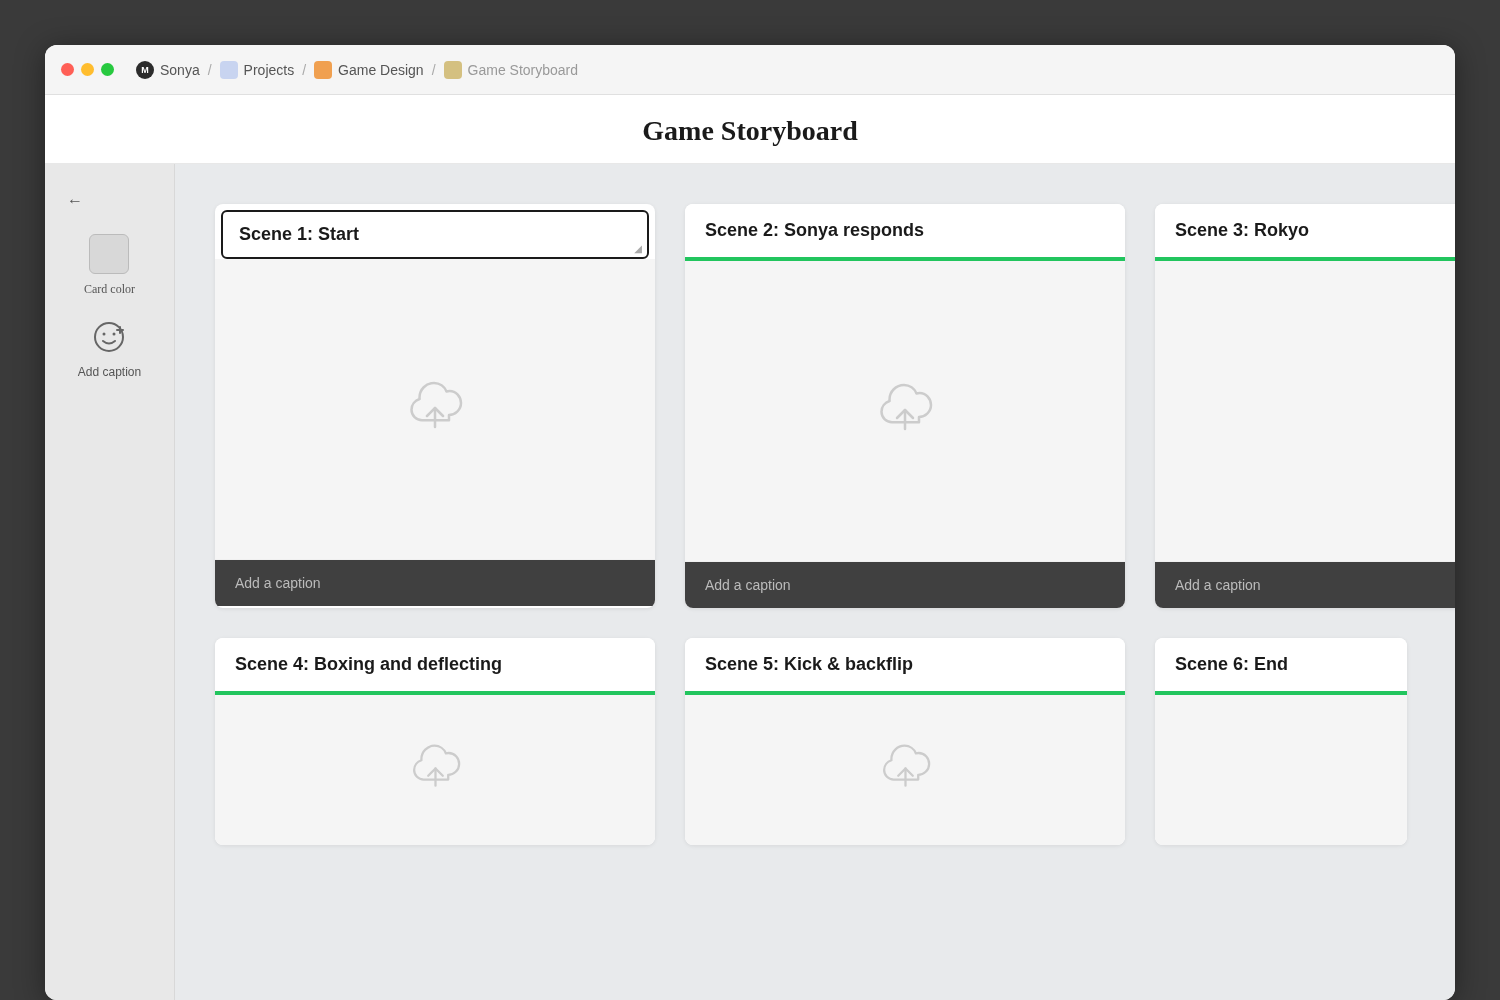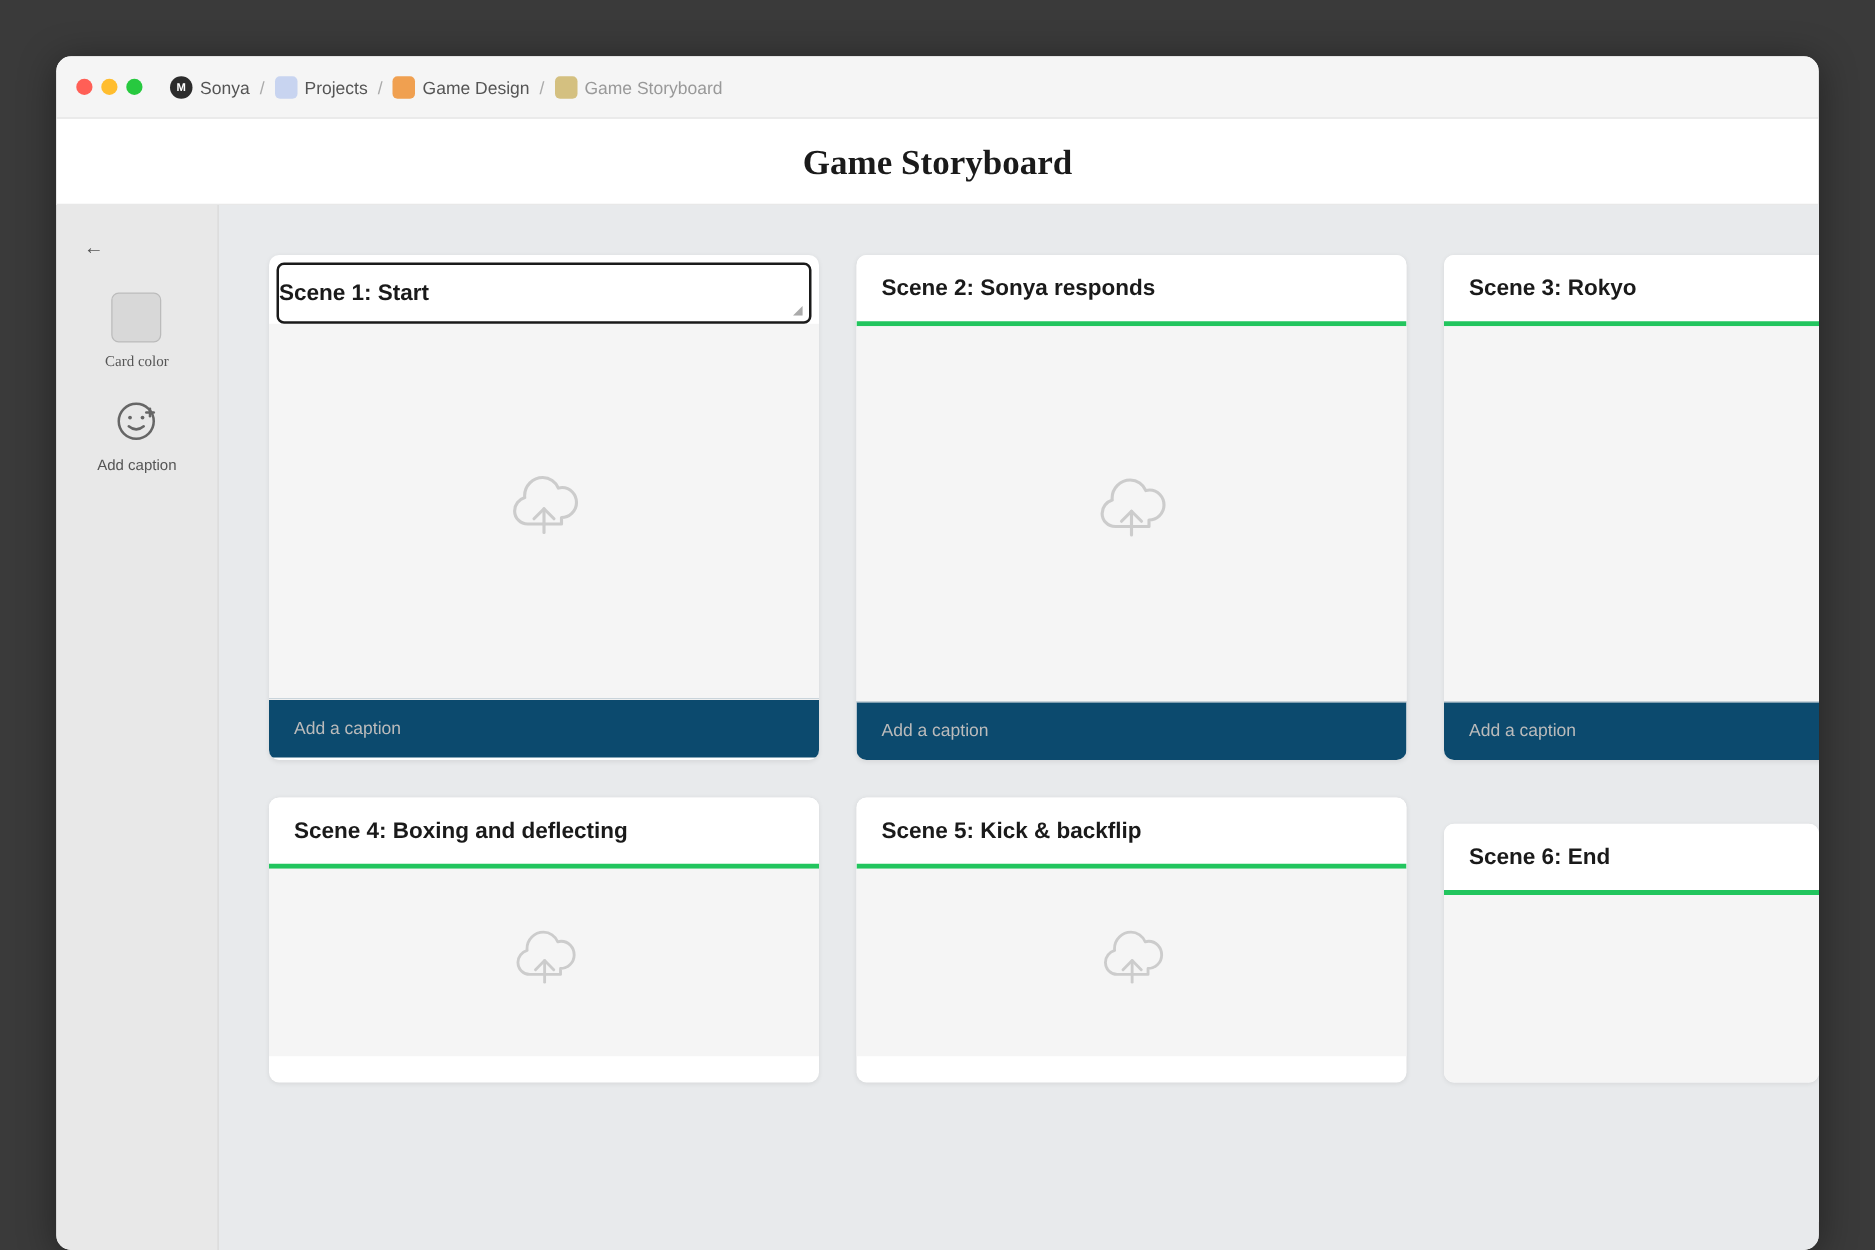--- a/index.html
+++ b/index.html
@@ -221,21 +221,21 @@
       align-items: center;
       justify-content: center;
     }
 
     .upload-icon {
       color: #ccc;
     }
 
     .scene-caption {
       padding: 14px 20px;
-      background: #0c4a6e;
+      background: #404040;
       border-top: 1px solid #f0f0f0;
     }
 
     .caption-text {
       font-size: 14px;
       color: #bbb;
     }
   </style>
 </head>
 <body>
@@ -297,21 +297,21 @@
           </svg>
         </div>
         <span class="sidebar-label">Add caption</span>
       </div>
     </div>
 
     <div class="main-canvas">
       <div class="cards-grid">
 
         <div class="scene-card" style="border-radius:8px; overflow:hidden; box-shadow: 0 1px 4px rgba(0,0,0,0.08);">
-          <div style="border: 2.5px solid #1a1a1a; border-radius: 6px; margin: 6px 6px 0 6px; padding: 12px 0; background:white; position:relative;">
+          <div style="border: 2.5px solid #1a1a1a; border-radius: 6px; margin: 6px 6px 0 6px; padding: 12px 16px; background:white; position:relative;">
             <span class="scene-title">Scene 1: Start</span>
             <span style="position:absolute;bottom:3px;right:5px;color:#aaa;font-size:10px;">◢</span>
           </div>
           <div class="scene-image-area">
             <div class="upload-icon">
               <svg width="60" height="55" viewBox="0 0 60 55" fill="none" xmlns="http://www.w3.org/2000/svg">
                 <path d="M44 35 C50 35 56 30 56 23 C56 16.5 51 11 44.5 11 C43.5 11 42.5 11.2 41.5 11.5 C39.5 6.5 34.5 3 29 3 C21 3 14.5 9.5 14.5 17.5 C14.5 18 14.5 18.5 14.6 19 C10 20.5 6.5 24.7 6.5 29.7 C6.5 35.5 11.2 40.2 17 40.2 L44 40.2 Z" stroke="#ccc" stroke-width="2.5" fill="none" stroke-linejoin="round"></path>
                 <line x1="30" y1="47" x2="30" y2="28" stroke="#ccc" stroke-width="2.5" stroke-linecap="round"></line>
                 <polyline points="22,36 30,28 38,36" stroke="#ccc" stroke-width="2.5" fill="none" stroke-linecap="round" stroke-linejoin="round"></polyline>
               </svg>
@@ -374,21 +374,21 @@
             <div class="upload-icon">
               <svg width="55" height="50" viewBox="0 0 60 55" fill="none" xmlns="http://www.w3.org/2000/svg">
                 <path d="M44 35 C50 35 56 30 56 23 C56 16.5 51 11 44.5 11 C43.5 11 42.5 11.2 41.5 11.5 C39.5 6.5 34.5 3 29 3 C21 3 14.5 9.5 14.5 17.5 C14.5 18 14.5 18.5 14.6 19 C10 20.5 6.5 24.7 6.5 29.7 C6.5 35.5 11.2 40.2 17 40.2 L44 40.2 Z" stroke="#ccc" stroke-width="2.5" fill="none" stroke-linejoin="round"></path>
                 <line x1="30" y1="47" x2="30" y2="28" stroke="#ccc" stroke-width="2.5" stroke-linecap="round"></line>
                 <polyline points="22,36 30,28 38,36" stroke="#ccc" stroke-width="2.5" fill="none" stroke-linecap="round" stroke-linejoin="round"></polyline>
               </svg>
             </div>
           </div>
         </div>
 
-        <div class="scene-card" style="width:300px;overflow:hidden;margin-top:21px;">
+        <div class="scene-card" style="width:252px;overflow:hidden;">
           <div class="scene-header">
             <span class="scene-title">Scene 6: End</span>
           </div>
           <div class="scene-image-area" style="height:150px;">
           </div>
         </div>
 
       </div>
     </div>
 

